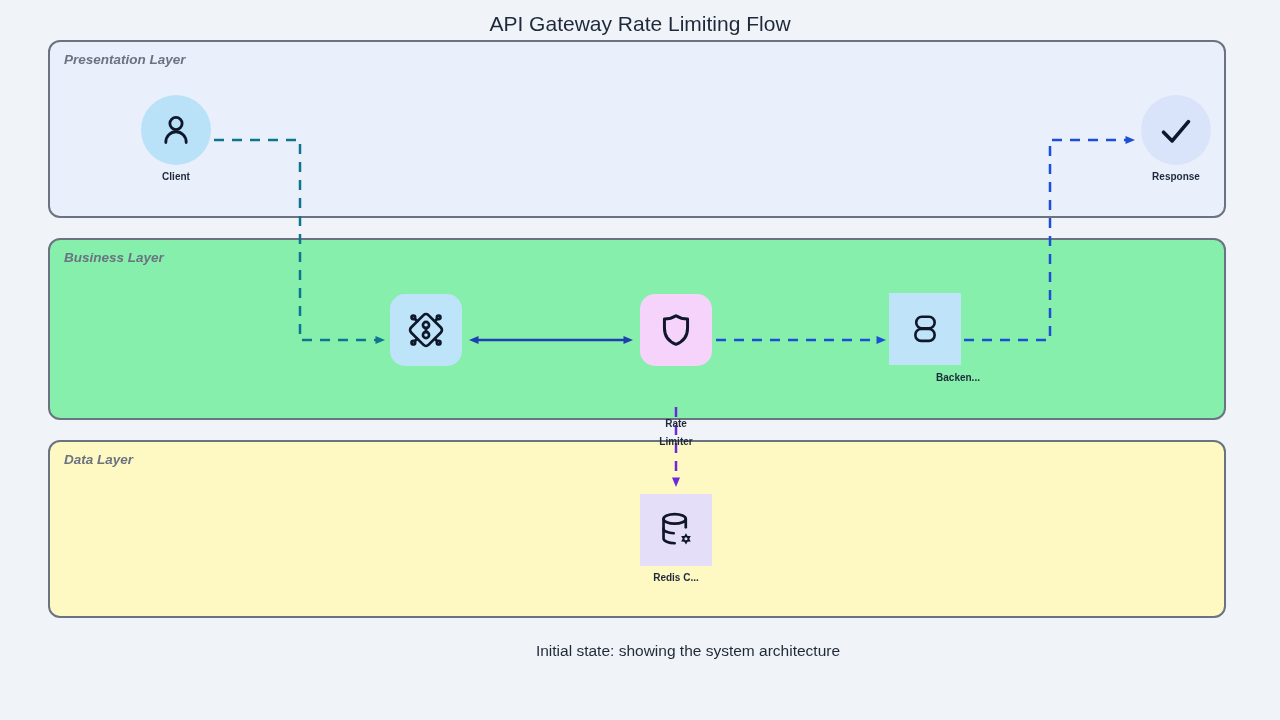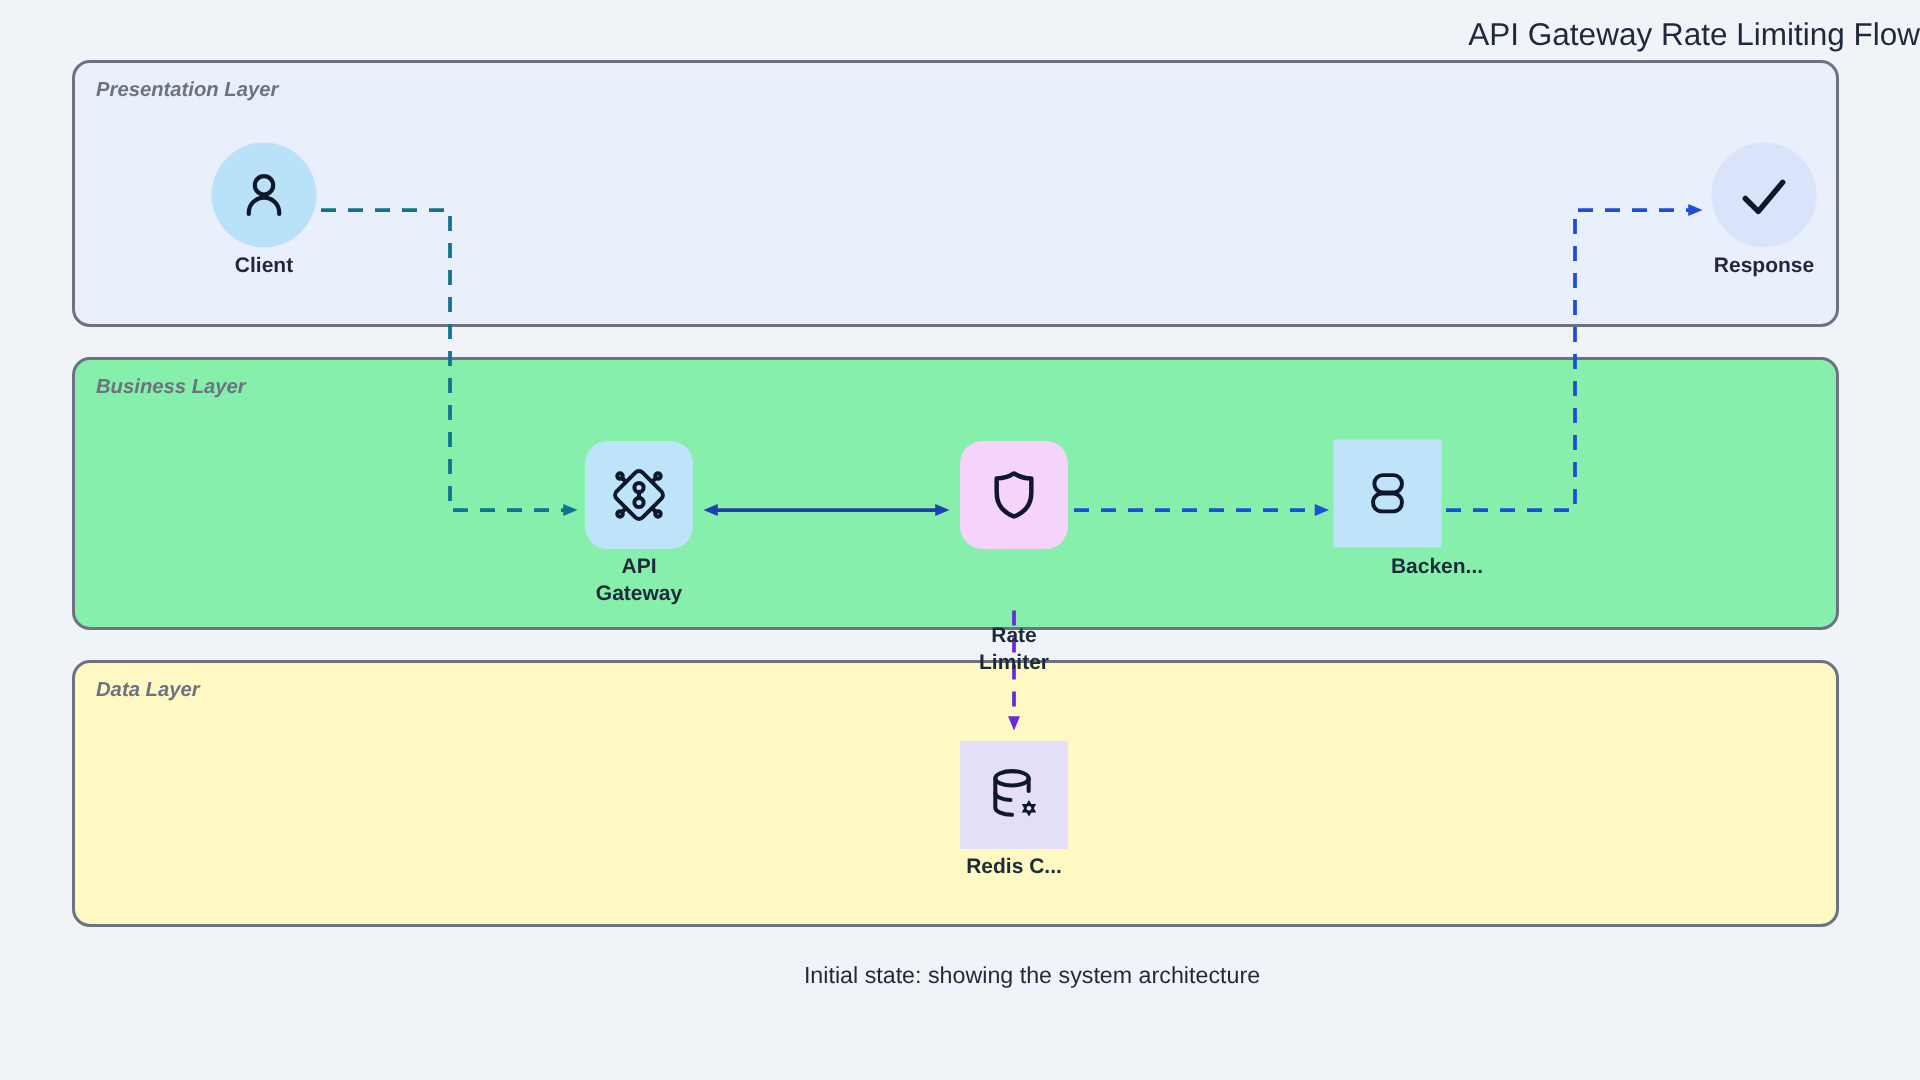--- a/index.html
+++ b/index.html
@@ -8,21 +8,21 @@
     position: relative;
     width: 1280px;
     height: 720px;
     overflow: hidden;
     background: #f0f4f8;
   }
   .title {
     position: absolute;
     top: 12px; left: 0;
     width: 100%;
-    text-align: right;
+    text-align: center;
     font-size: 21px;
     font-weight: 500;
     color: #1e293b;
   }
   .layer {
     position: absolute;
     left: 48px;
     width: 1178px;
     border: 2px solid #6b7280;
     border-radius: 12px;
@@ -60,21 +60,21 @@
   #node-client      { left: 141px;  top: 95px; }
   #node-response    { left: 1141px; top: 95px; }
   #node-api-gateway { left: 390px;  top: 294px; }
   #node-rate-limiter{ left: 640px;  top: 294px; }
   #node-backend     { left: 889px;  top: 293px; }
   #node-redis       { left: 640px;  top: 494px; }
   .node-label {
     position: absolute;
     width: 140px;
     text-align: center;
-    font-size: 14px;
+    font-size: 10px;
     font-weight: 700;
     line-height: 17.5px;
     color: #1e293b;
     white-space: pre-line;
   }
   #label-client      { left: 106px;  top: 168px; }
   #label-response    { left: 1106px; top: 168px; }
   #label-api-gateway { left: 356px;  top: 369px; }
   #label-rate-limiter{ left: 606px;  top: 391px; margin-top: 24px; }
   #label-backend     { left: 888px;  top: 369px; }
@@ -178,22 +178,20 @@
       <path d="M5.5 6.2 V 16.4 c 0 1.3 2.5 2.4 5.8 2.5"></path>
       <path d="M17.1 6.2 V 10.6"></path>
       <path d="M5.5 11.3 c 0 1.3 2.3 2.3 5.3 2.4"></path>
       <path fill="#0f172a" stroke="none" d="M17.2 13.7 L18.05 15.13 L19.71 15.15 L18.9 16.6 L19.71 18.05 L18.05 18.07 L17.2 19.5 L16.35 18.07 L14.69 18.05 L15.5 16.6 L14.69 15.15 L16.35 15.13 Z"></path>
       <circle cx="17.2" cy="16.6" r="0.8" fill="#e4def8" stroke="none"></circle>
     </svg>
   </div>
 
   <div class="node-label" id="label-client">Client</div>
   <div class="node-label" id="label-response">Response</div>
-  <div class="node-label" id="label-api-gateway">API
-Gateway</div>
   <div class="node-label" id="label-rate-limiter">Rate
 Limiter</div>
   <div class="node-label" id="label-backend">Backen...</div>
   <div class="node-label" id="label-redis">Redis C...</div>
 
   <div class="caption">Initial state: showing the system architecture</div>
 
 </div>
 
 </body></html>

